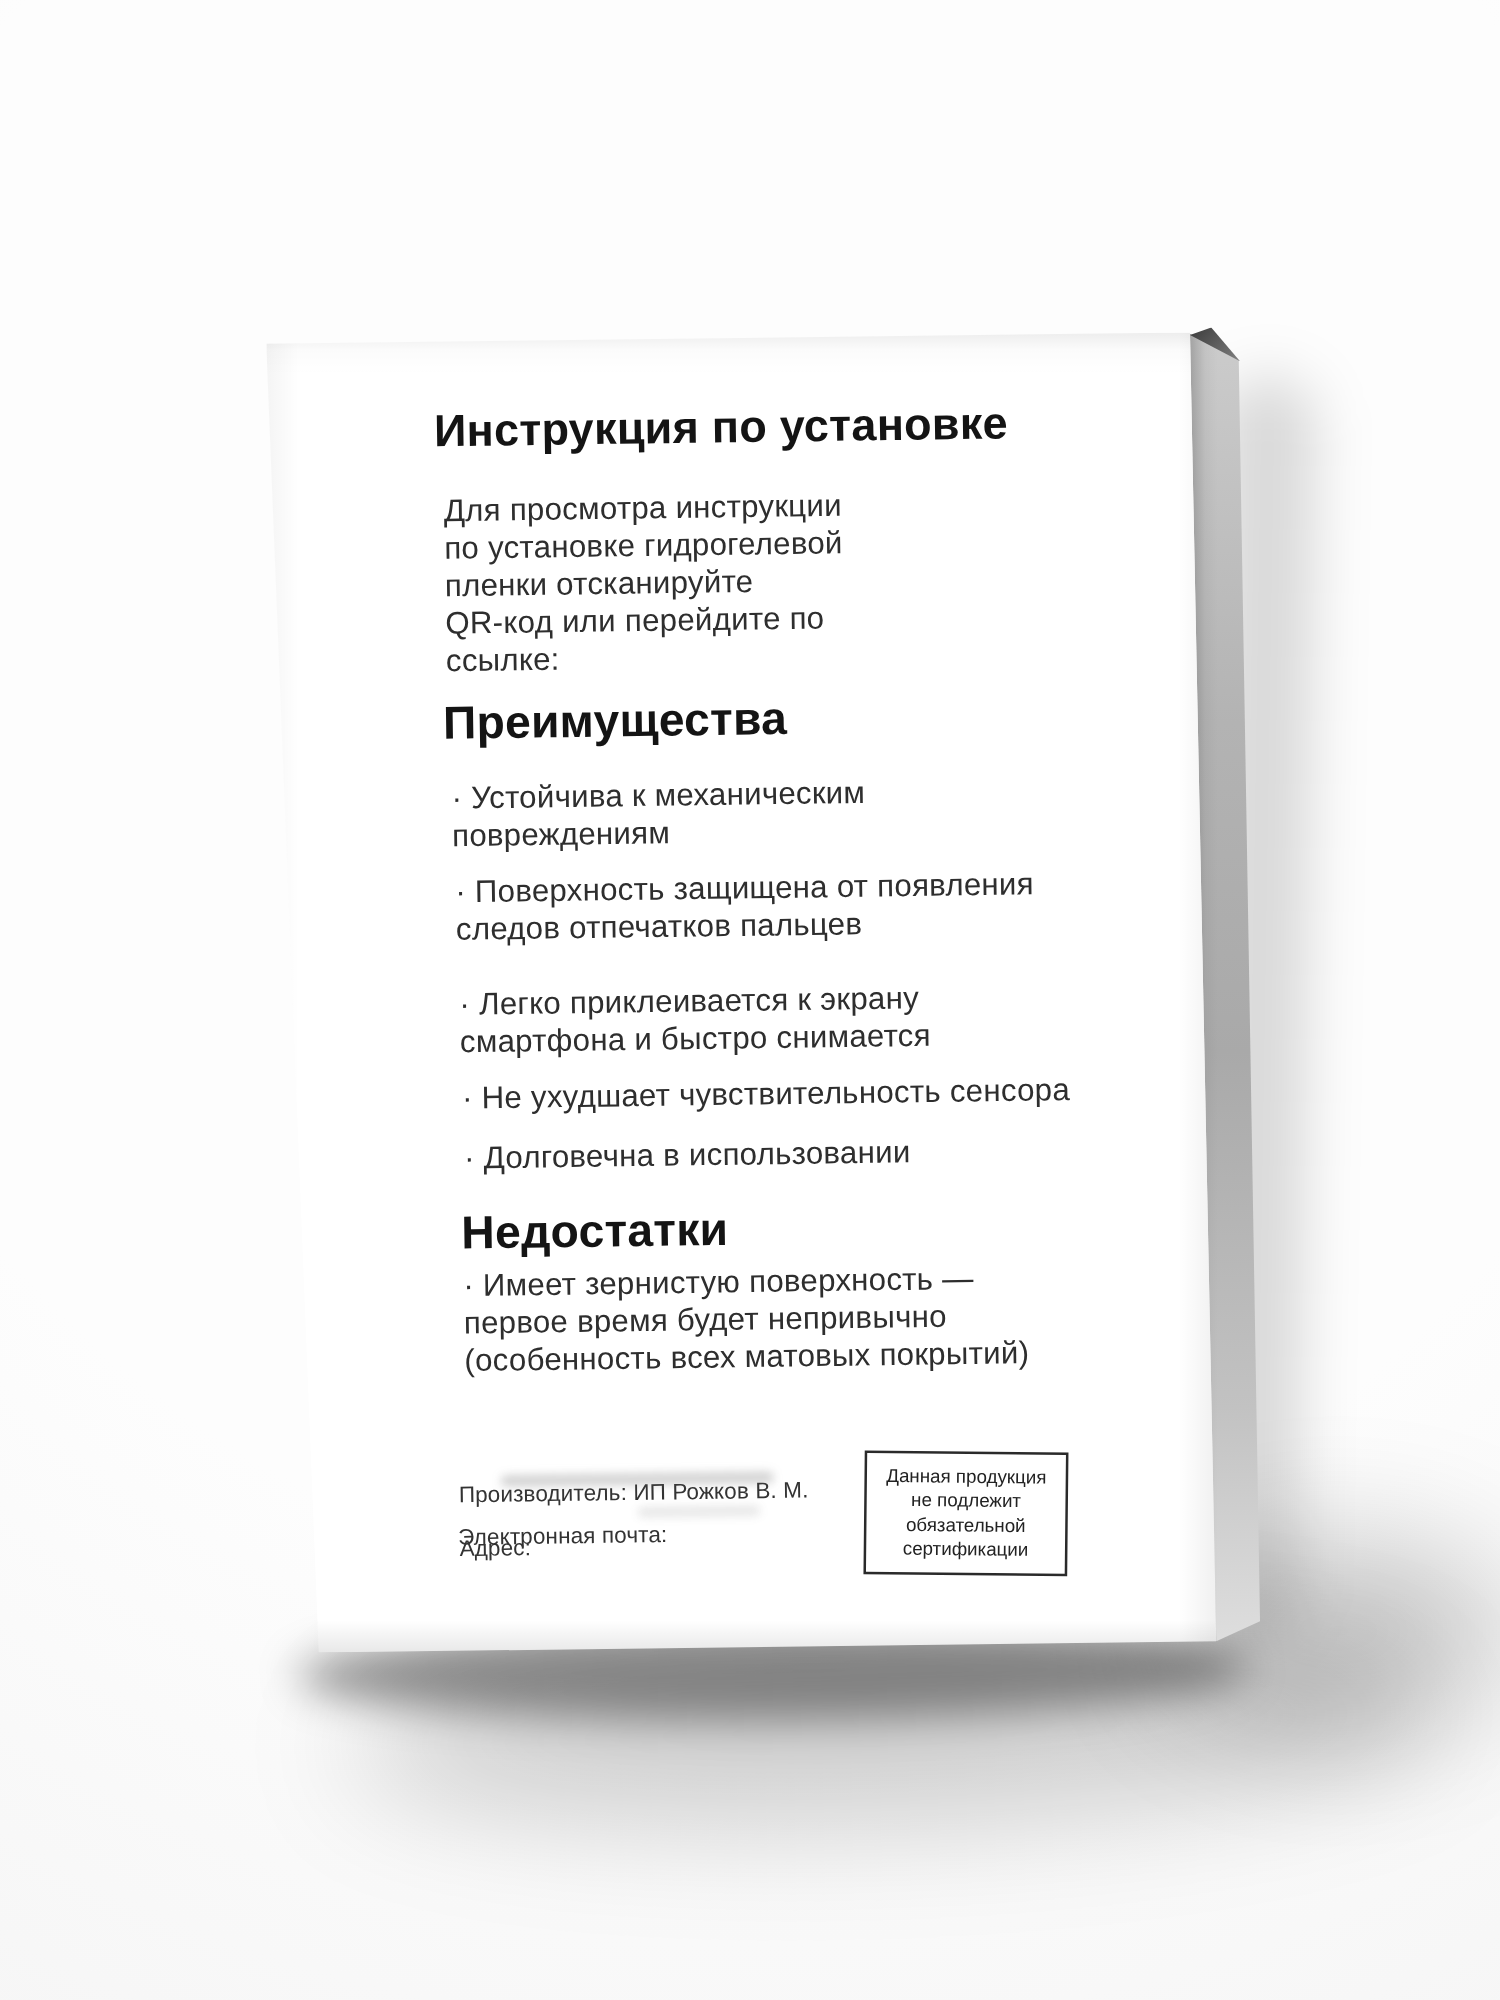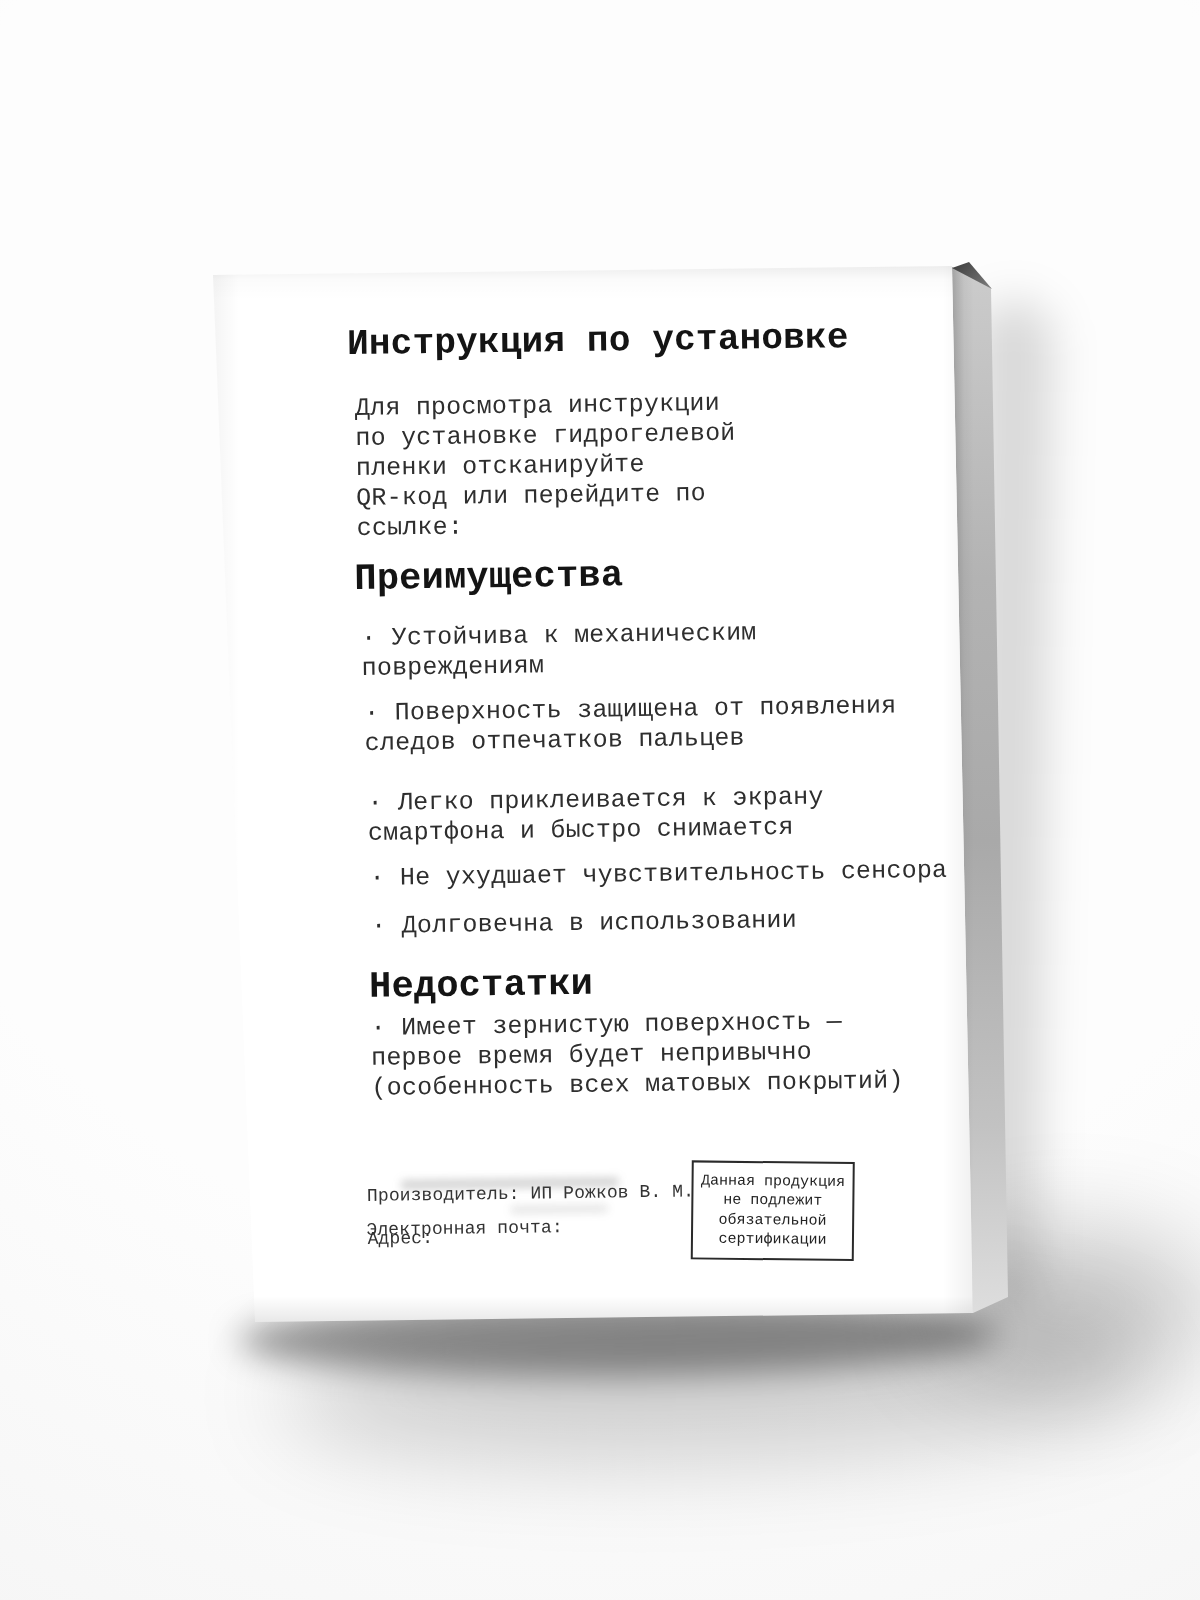--- a/index.html
+++ b/index.html
@@ -1,20 +1,20 @@
 <!DOCTYPE html>
 <html><head>
 <meta charset="utf-8">
 <style>
   html,body{margin:0;padding:0;background:#f4f4f4;}
   .stage{
     position:relative;width:1200px;height:1600px;overflow:hidden;
     background:
       radial-gradient(130% 95% at 50% 32%, #fdfdfd 50%, #f4f4f4 92%, #ededed 100%);
-    font-family:Liberation Mono, monospace;
+    font-family:Liberation Sans, sans-serif;
   }
   .shadow{position:absolute;pointer-events:none;}
   .shadow-side{
     left:968px;top:300px;width:78px;height:1010px;
     background:rgba(0,0,0,0.14);filter:blur(22px);
     transform:rotate(0.9deg);border-radius:40px;
   }
   .shadow-main{
     left:238px;top:1298px;width:760px;height:78px;
     background:rgba(0,0,0,0.40);filter:blur(16px);

